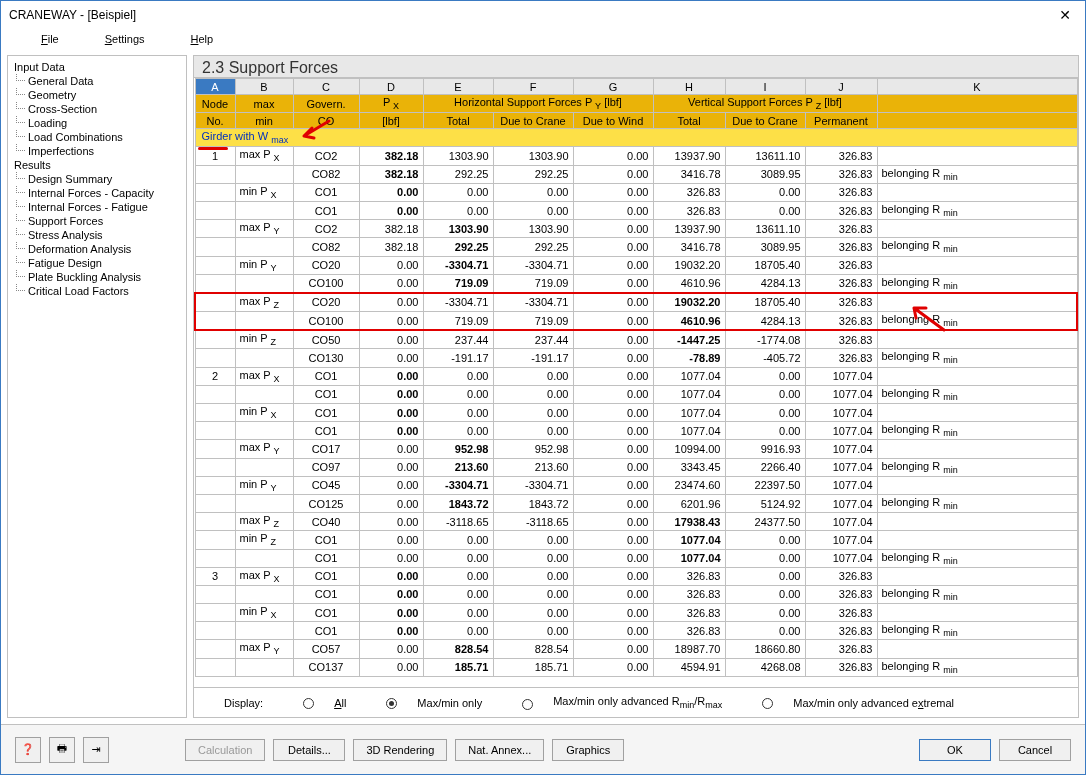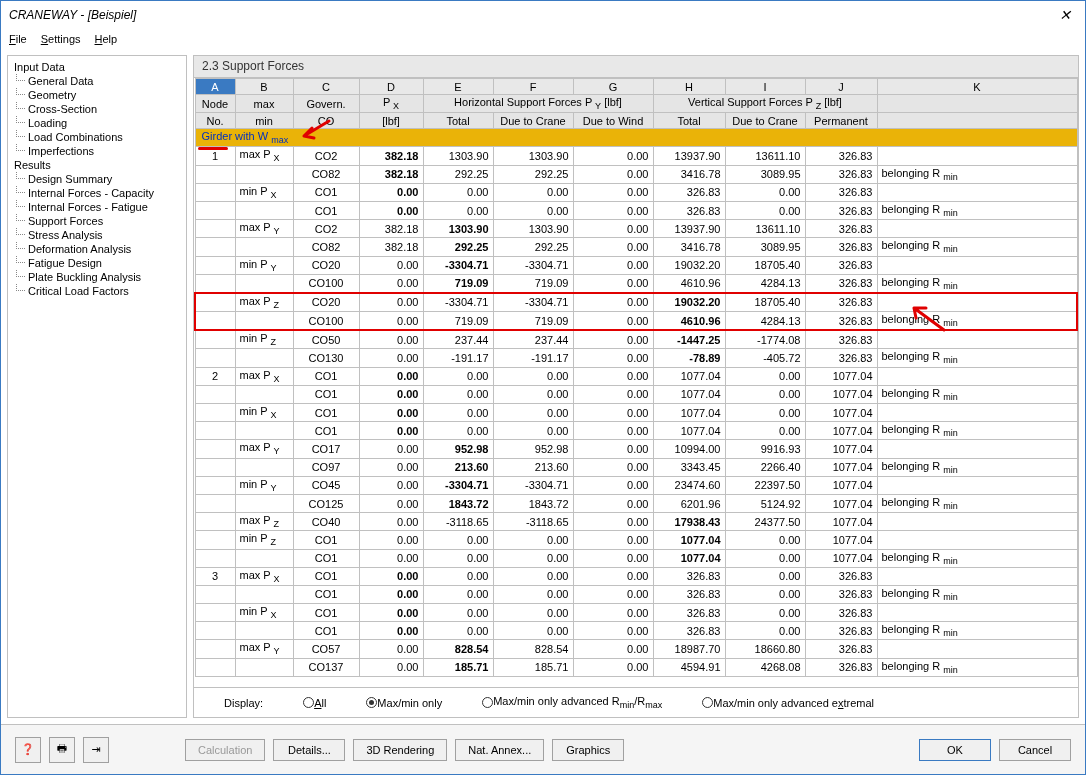--- a/index.html
+++ b/index.html
@@ -1,47 +1,47 @@
 <!DOCTYPE html>
 <html><head>
 <meta charset="utf-8">
 <style>
 * { box-sizing: border-box; margin: 0; padding: 0; }
 body { font-family: "Segoe UI", Tahoma, sans-serif; font-size: 11px; background: #fff; width: 1086px; height: 775px; overflow: hidden; border: 1px solid #3a7ac2; display: flex; flex-direction: column; }
-.titlebar { height: 28px; display: flex; align-items: center; padding: 0 8px; background: #fff; font-style: italic; }
+.titlebar { height: 28px; display: flex; align-items: center; padding: 0 8px; background: #fff; }
 .titlebar .title { font-size: 12px; color: #000; flex: 1; }
 .titlebar .close { font-size: 14px; color: #000; cursor: pointer; padding: 0 6px; }
 .menubar { height: 20px; padding: 0 8px; display: flex; gap: 14px; align-items: center; color: #000; }
-.menubar span { cursor: pointer; }
+.menubar span { cursor: pointer; margin-left: 32px; }
 .menubar span u { text-decoration: underline; }
 .main { flex: 1; display: flex; padding: 6px; gap: 6px; min-height: 0; }
 .sidebar { width: 180px; border: 1px solid #c0c0c0; background: #fff; padding: 4px 2px; overflow-y: auto; }
 .tree-root { color: #000; }
 .tree-node { padding: 1px 4px; cursor: pointer; white-space: nowrap; }
 .tree-child { padding: 1px 4px 1px 18px; position: relative; cursor: pointer; white-space: nowrap; }
 .tree-child::before { content: ""; position: absolute; left: 6px; top: 0; bottom: 50%; width: 8px; border-left: 1px dotted #888; border-bottom: 1px dotted #888; }
 .content { flex: 1; border: 1px solid #c0c0c0; display: flex; flex-direction: column; min-width: 0; }
-.content-header { height: 22px; background: #e8e8e8; border-bottom: 1px solid #c0c0c0; padding: 3px 8px; font-size: 12px; color: #333; }
+.content-header { height: 22px; background: #e8e8e8; border-bottom: 1px solid #c0c0c0; padding: 3px 8px; font-size: 16px; color: #333; }
 .grid-wrap { flex: 1; overflow: auto; position: relative; }
 table { border-collapse: collapse; width: 100%; table-layout: fixed; font-size: 11px; }
 th, td { border: 1px solid #c0c0c0; padding: 1px 4px; height: 16px; white-space: nowrap; overflow: hidden; }
-thead th { background: #e5e5e5; font-weight: normal; text-align: center; }
+thead th { background: #eab308; font-weight: normal; text-align: center; }
 thead tr:first-child th { background: #e8e8e8; }
 th.col-a { background: #3a7ac2 !important; color: #fff; }
 .num { text-align: right; }
 .cen { text-align: center; }
 .bold { font-weight: bold; }
-.group-row td { background: #eab308; color: #0030c0; text-align: left; padding-left: 6px; }
+.group-row td { background: #fde047; color: #0030c0; text-align: left; padding-left: 6px; }
 .red-box-top td { border-top: 2px solid #e00000 !important; }
 .red-box-bot td { border-bottom: 2px solid #e00000 !important; }
 .red-box-top td:first-child, .red-box-bot td:first-child { border-left: 2px solid #e00000 !important; }
 .red-box-top td:last-child, .red-box-bot td:last-child { border-right: 2px solid #e00000 !important; }
 .subscript { font-size: 9px; vertical-align: sub; }
 .display-bar { height: 30px; border-top: 1px solid #c0c0c0; display: flex; align-items: center; padding: 0 30px; gap: 40px; background: #fff; }
-.radio-group { display: flex; align-items: center; gap: 0; cursor: pointer; }
+.radio-group { display: flex; align-items: flex-end; gap: 20px; cursor: pointer; }
 .radio-outer { width: 11px; height: 11px; border: 1px solid #333; border-radius: 50%; display: inline-flex; align-items: center; justify-content: center; }
 .radio-inner { width: 5px; height: 5px; background: #333; border-radius: 50%; }
 .footer { height: 50px; border-top: 1px solid #c0c0c0; display: flex; align-items: center; padding: 0 14px; gap: 8px; background: #f5f5f5; }
 .footer .spacer { flex: 1; }
 button { font-family: inherit; font-size: 11px; padding: 4px 12px; background: #f0f0f0; border: 1px solid #a0a0a0; cursor: pointer; min-width: 72px; }
 button.icon-btn { min-width: 26px; width: 26px; height: 26px; padding: 0; display: inline-flex; align-items: center; justify-content: center; }
 button.primary { border: 1px solid #3a7ac2; }
 button:disabled { color: #999; }
 .arrow-red { position: absolute; color: #e00000; font-size: 28px; pointer-events: none; z-index: 10; }
 .underline-red { position: absolute; background: #e00000; height: 3px; border-radius: 2px; z-index: 10; }

